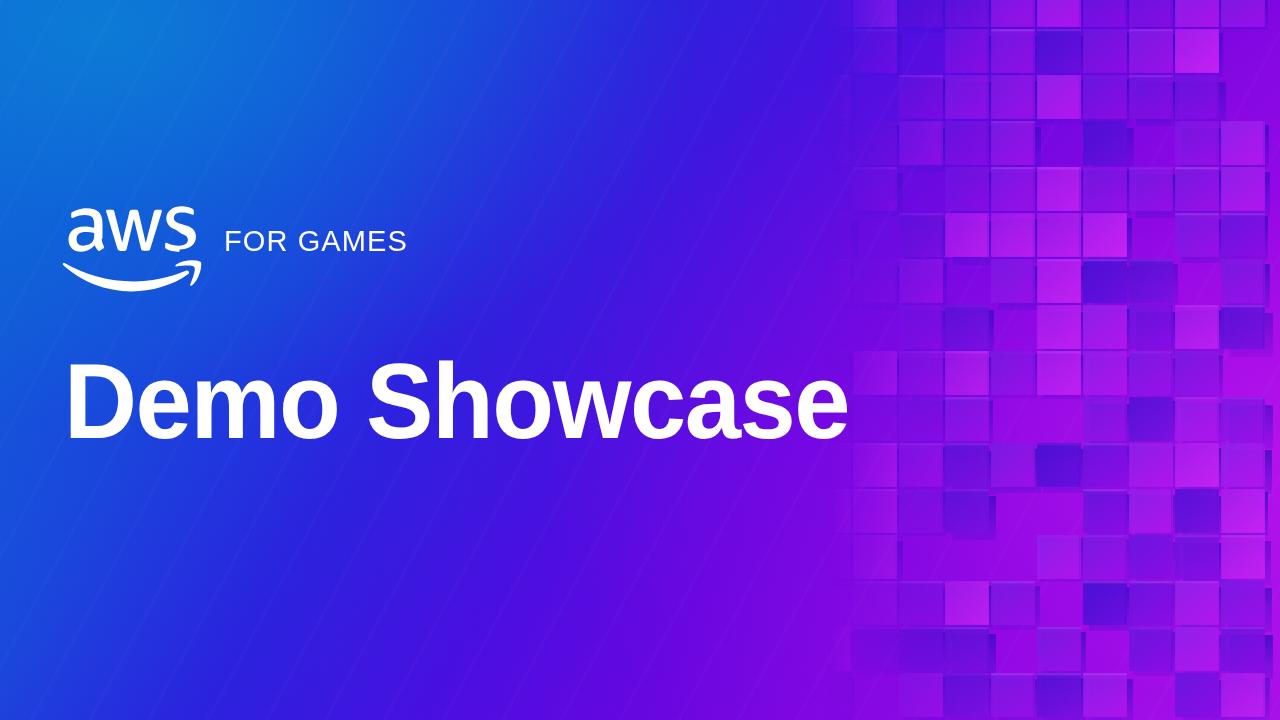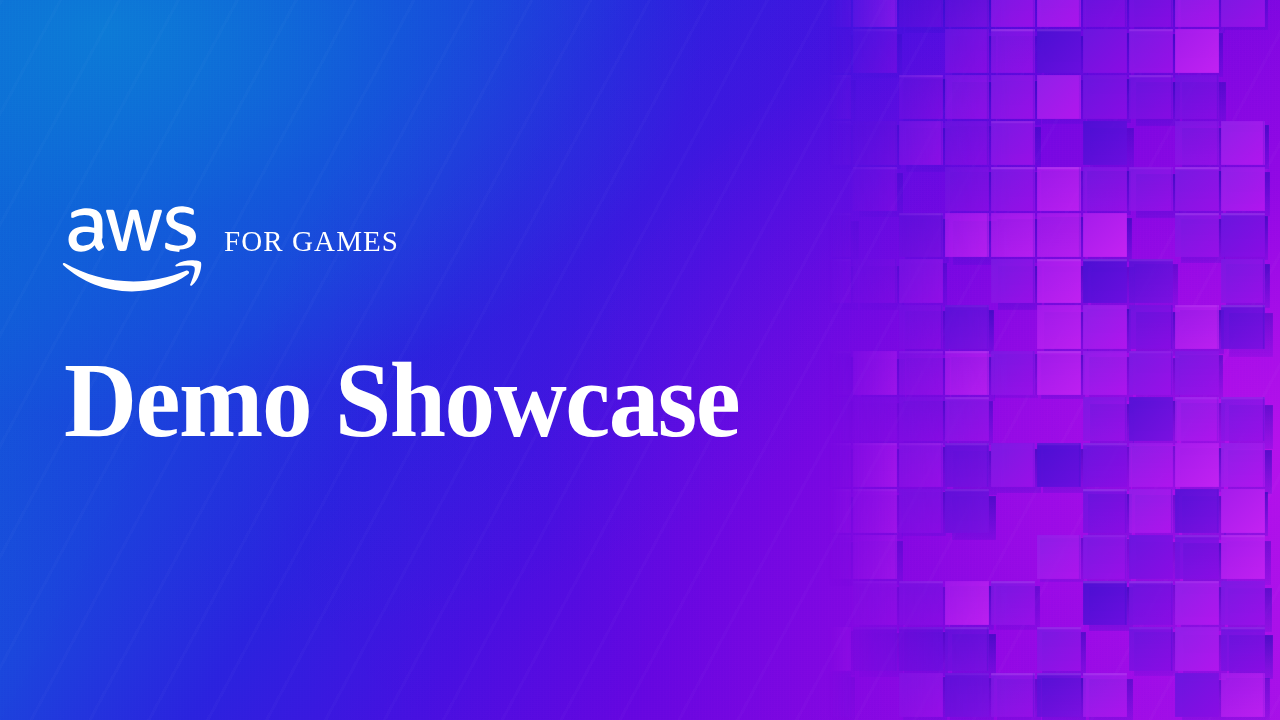--- a/index.html
+++ b/index.html
@@ -11,21 +11,20 @@
   body {
     font-family: "Liberation Sans", sans-serif;
   }
 
   #stage {
     position: relative;
     width: 1280px;
     height: 720px;
     overflow: hidden;
     background: #3b82f6;
-    font-family: Liberation Serif, serif;
   }
 
   
   .bg-base {
     position: absolute;
     inset: 0;
     background:
       linear-gradient(122deg,
         #0b74d4 0%,
         #0f63d8 11%,

